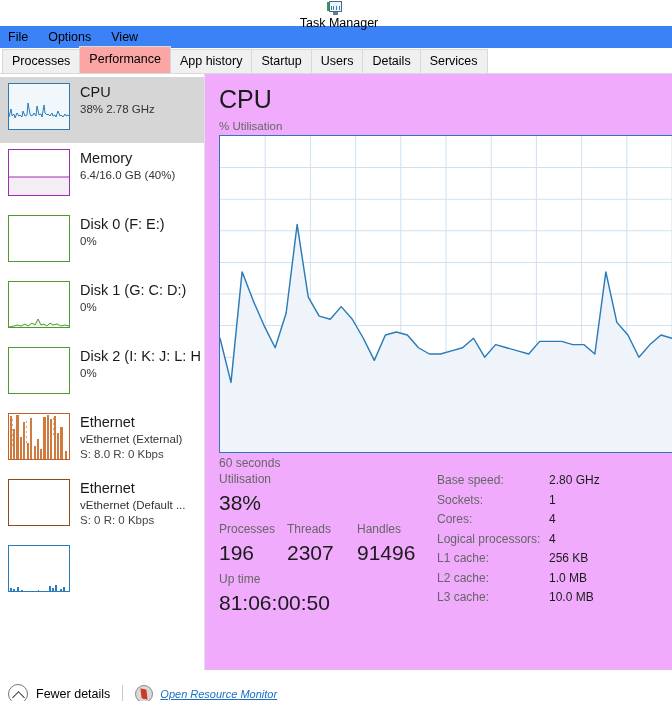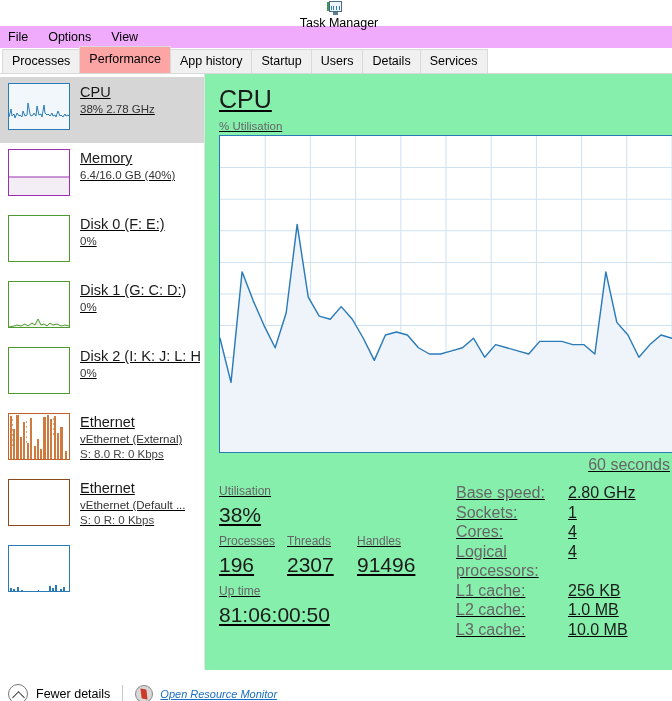--- a/index.html
+++ b/index.html
@@ -51,21 +51,21 @@
     font-size: 12.5px;
     color: #000000;
   }
 
   
   .menubar {
     height: 22px;
     display: flex;
     align-items: center;
     padding-left: 6px;
-    background: #f0abfc;
+    background: #3b82f6;
     font-size: 12.5px;
     color: #000;
     text-align: right;
   }
   .menubar .menu-item {
     padding: 2px 8px 2px 2px;
     margin-right: 10px;
     cursor: default;
   }
 
@@ -97,22 +97,21 @@
     line-height: 25px;
     position: relative;
     z-index: 3;
     border-color: #d9d9d9;
   }
 
   
   .content {
     display: flex;
     height: 596px;
-    background: #86efac;
-    text-decoration: underline;
+    background: #f0abfc;
   }
 
   
   .sidebar {
     width: 205px;
     flex: 0 0 205px;
     border-right: 1px solid #e2e2e2;
     background: #ffffff;
     overflow: hidden;
     padding-top: 3px;
@@ -172,32 +171,31 @@
     position: relative;
     height: 318px;
     border: 1px solid #2b7bb9;
     border-right: none;
     background: #ffffff;
     overflow: hidden;
   }
   .chart-wrap svg { display:block; width:100%; height:100%; }
   .chart-footer {
     display: flex;
-    justify-content: flex-end;
-    font-size: 16px;
+    justify-content: flex-start;
+    font-size: 12px;
     color: #666;
     margin-top: 3px;
     padding-right: 2px;
   }
 
   
   .stats {
     display: flex;
-    margin-top: 8px;
-    gap: 19px;
+    margin-top: 0;
   }
   .stats-left { width: 210px; flex: 0 0 210px; }
   .stat-row { display: flex; }
   .stat-cell { }
   .stat-cell.c1 { width: 68px; }
   .stat-cell.c2 { width: 88px; }
   .stat-cell.c3 { width: 70px; }
   .stat-label {
     font-size: 12px;
     color: #666;
@@ -207,21 +205,21 @@
     font-size: 21px;
     color: #1b1b1b;
     line-height: 29px;
     white-space: nowrap;
   }
   .stat-block { margin-bottom: 3px; }
 
   .specs { flex: 1 1 auto; padding-left: 8px; padding-top: 1px; }
   .spec-row {
     display: flex;
-    font-size: 16px;
+    font-size: 12px;
     line-height: 19.5px;
   }
   .spec-key { width: 112px; color: #666; flex: 0 0 112px; }
   .spec-val { color: #1b1b1b; }
 
   
   .statusbar {
     height: 47px;
     display: flex;
     align-items: center;

